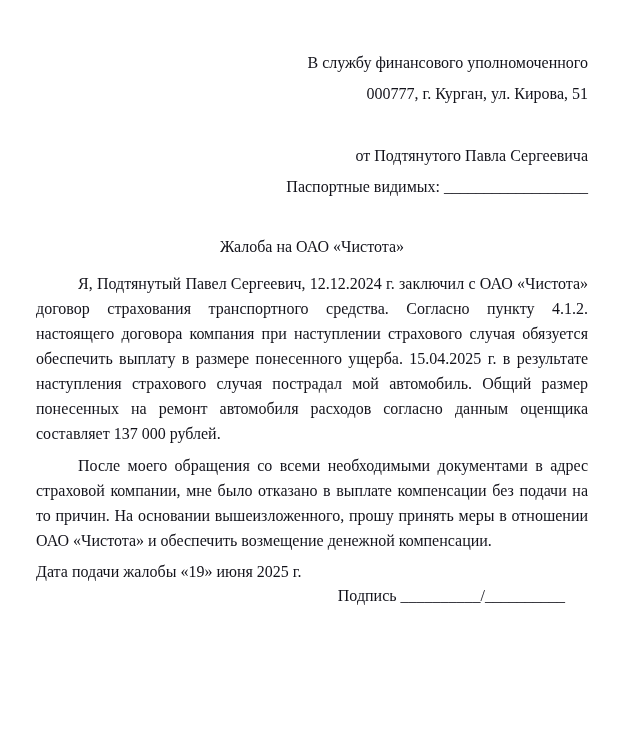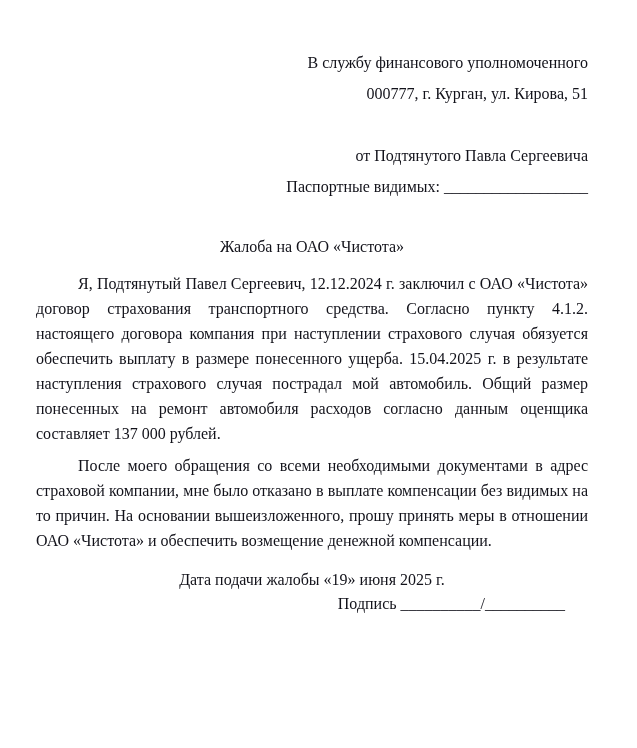--- a/index.html
+++ b/index.html
@@ -37,22 +37,22 @@
   .body-par {
     margin: 13px 0 0 0;
     text-align: justify;
     text-indent: 42px;
     line-height: 25px;
   }
   .body-par + .body-par {
     margin-top: 7px;
   }
   .date-line {
-    margin-top: 16px;
-    text-align: center;
+    margin-top: 8px;
+    text-align: left;
     line-height: 21px;
   }
   .sig-line {
     margin-top: 3px;
     text-align: right;
     padding-right: 23px;
     line-height: 21px;
   }
   .blank {
     letter-spacing: 0;
@@ -71,21 +71,21 @@
     <div class="line">
       <span>Паспортные видимых:</span>
       <span class="blank">__________________</span>
     </div>
   </div>
 
   <h1 class="doc-title">Жалоба на ОАО «Чистота»</h1>
 
   <p class="body-par">Я, Подтянутый Павел Сергеевич, 12.12.2024 г. заключил с ОАО «Чистота» договор страхования транспортного средства. Согласно пункту 4.1.2. настоящего договора компания при наступлении страхового случая обязуется обеспечить выплату в размере понесенного ущерба. 15.04.2025 г. в результате наступления страхового случая пострадал мой автомобиль. Общий размер понесенных на ремонт автомобиля расходов согласно данным оценщика составляет 137 000 рублей.</p>
 
-  <p class="body-par">После моего обращения со всеми необходимыми документами в адрес страховой компании, мне было отказано в выплате компенсации без видимых на то причин. На основании вышеизложенного, прошу принять меры в отношении ОАО «Чистота» и обеспечить возмещение денежной компенсации.</p>
+  <p class="body-par">После моего обращения со всеми необходимыми документами в адрес страховой компании, мне было отказано в выплате компенсации без подачи на то причин. На основании вышеизложенного, прошу принять меры в отношении ОАО «Чистота» и обеспечить возмещение денежной компенсации.</p>
 
   <div class="date-line">Дата подачи жалобы «19» июня 2025 г.</div>
 
   <div class="sig-line">
     <span>Подпись</span>
     <span class="blank">__________</span><span>/</span><span class="blank">__________</span>
   </div>
 
 </div>
 

